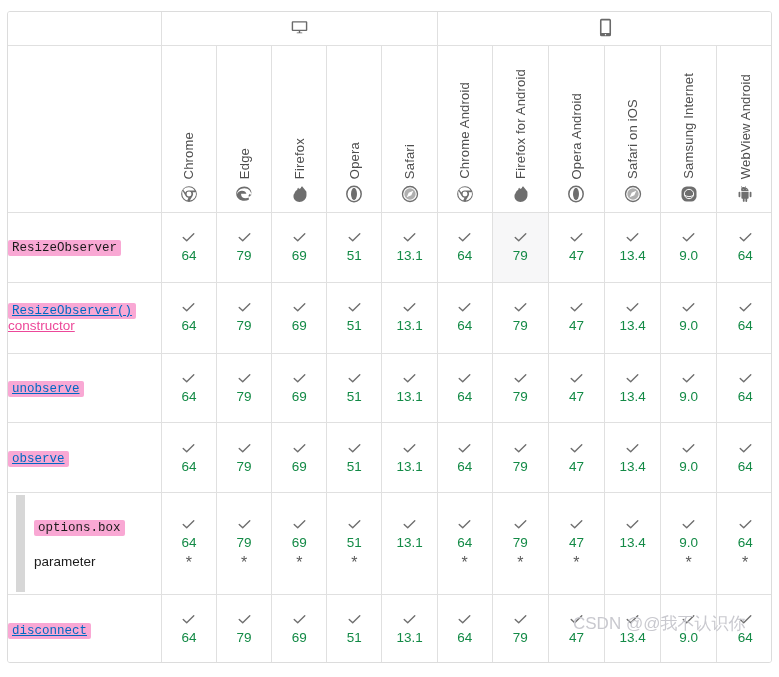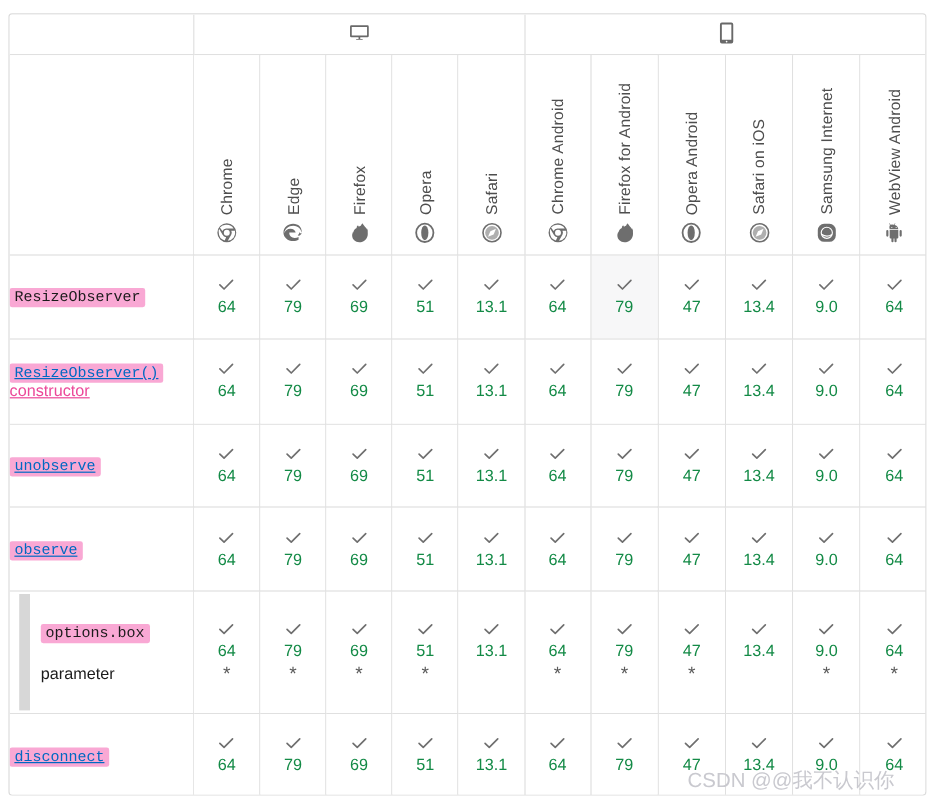--- a/index.html
+++ b/index.html
@@ -171,21 +171,21 @@
     font-size:16px;
     line-height:1;
     height:14px;
     display:block;
   }
   .ast.empty{visibility:hidden;}
 
   
   #watermark{
     position:absolute;
-    left:573px; top:639px;
+    left:573px; top:612px;
     font-size:17px;
     color:#c9c9cf;
     white-space:nowrap;
     pointer-events:none;
     font-family:"Liberation Sans", sans-serif;
   }
 </style>
 </head>
 <body>
 

